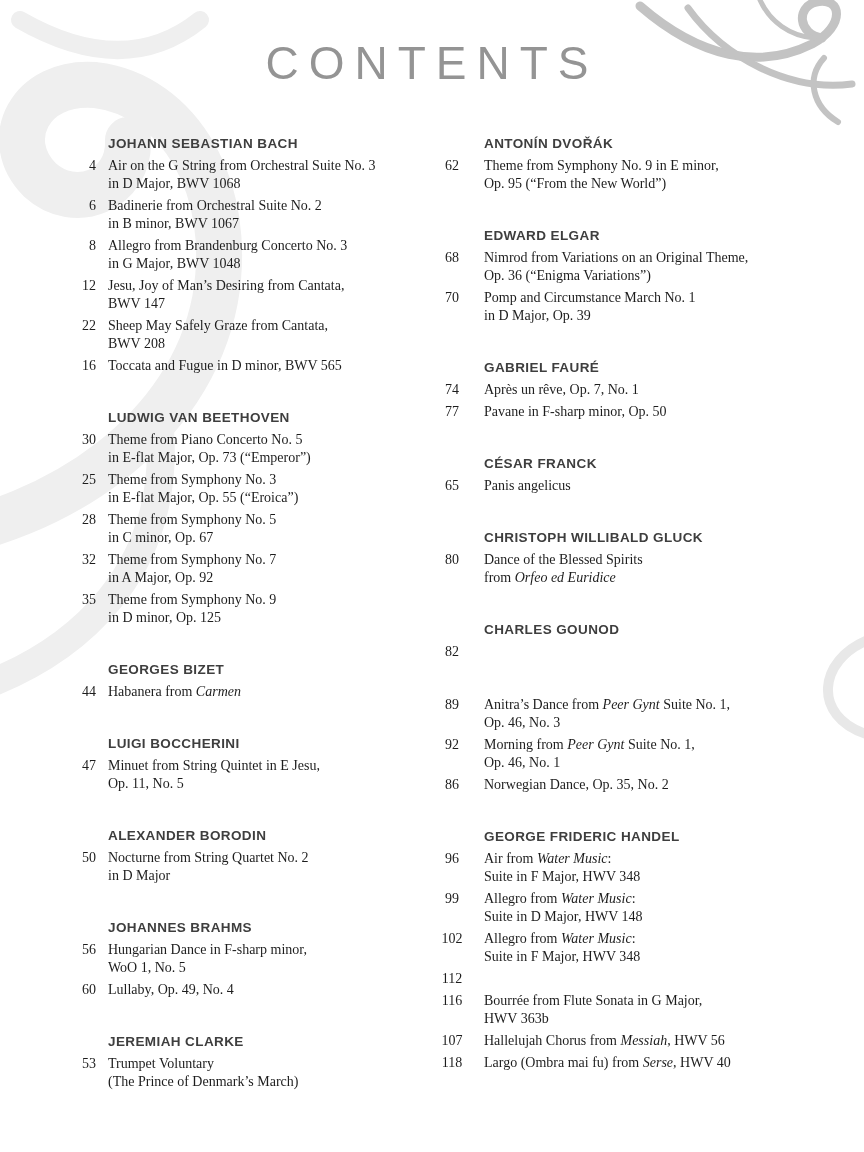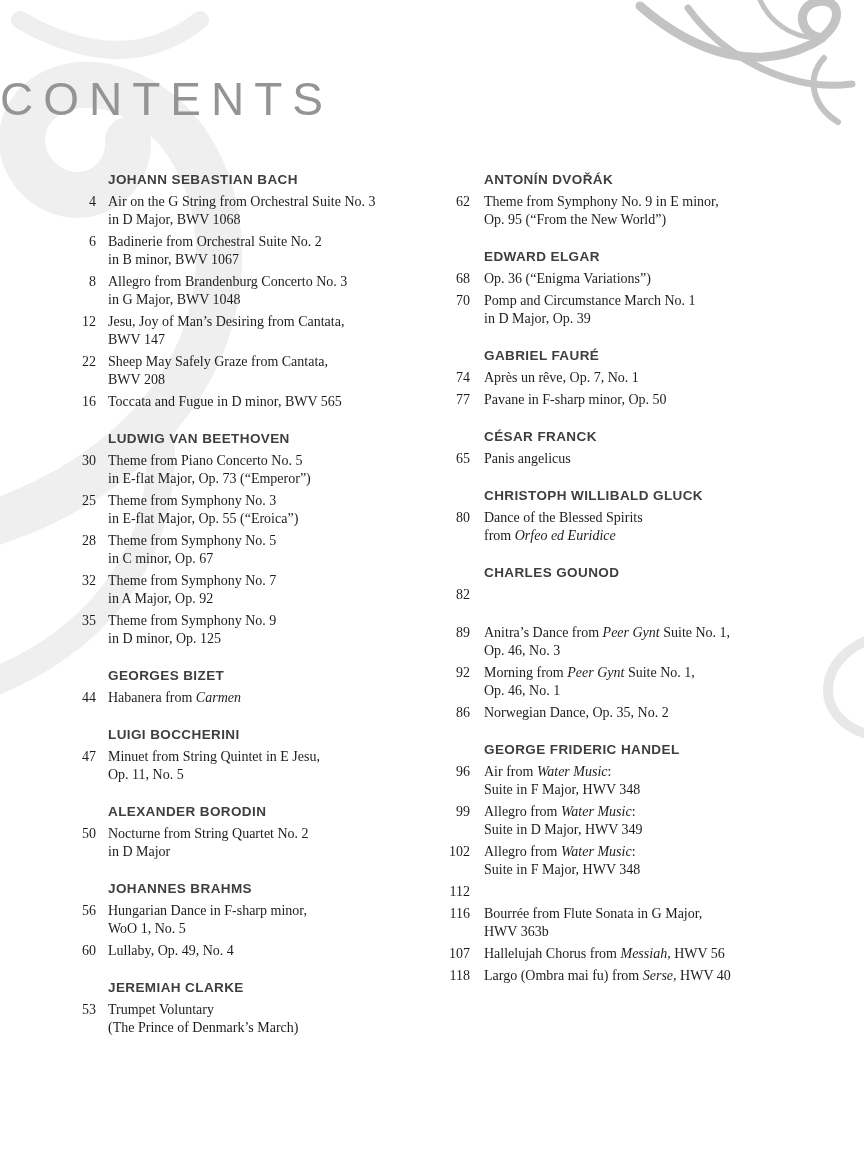--- a/index.html
+++ b/index.html
@@ -12,43 +12,44 @@
     color:#1d1d1d;
   }
   .bg-svg{position:absolute;left:0;top:0;width:864px;height:1152px;z-index:0;}
   .content{position:relative;z-index:1;}
   .page-title{
     font-family:"Liberation Sans",sans-serif;
     font-weight:400;
     font-size:46px;
     letter-spacing:10px;
     color:#949494;
-    padding-top:72px;
+    text-align:center;
+    padding-top:36px;
   }
   .toc{
     display:grid;
     grid-template-columns:372px 1fr;
     padding:38px 28px 0 62px;
   }
-  .section{margin-top:20px;}
+  .section{margin-top:35px;}
   .section:first-child{margin-top:8px;}
   .composer{
     font-family:"Liberation Sans",sans-serif;
     font-weight:bold;
     font-size:13.5px;
     letter-spacing:0.4px;
     color:#3e3e3e;
     margin-bottom:6px;
   }
   .col0 .composer{padding-left:46px;}
   .col1 .composer{padding-left:50px;}
   .entry{display:flex;margin-bottom:4px;font-size:14px;line-height:18px;}
   .num{flex:none;text-align:right;}
   .col0 .num{width:34px;margin-right:12px;}
-  .col1 .num{width:36px;margin-right:14px;}
+  .col1 .num{width:36px;margin-right:14px;text-align:center;}
   .lines{min-width:0;}
   .it{font-style:italic;}
 </style>
 </head>
 <body>
 
 <svg class="bg-svg" viewBox="0 0 864 1152" xmlns="http://www.w3.org/2000/svg">
   <g stroke="#efefef" fill="none" stroke-linecap="round">
     <path stroke-width="46" d="M -80 540 C 60 520 190 430 215 300 C 235 190 180 95 95 85 C 30 80 0 140 40 180 C 75 212 130 190 128 140"></path>
     <path stroke-width="28" d="M -60 700 C 90 660 170 560 160 430"></path>
@@ -214,20 +215,21 @@
               <div class="line"><span>Theme from Symphony No. 9 in E minor,</span></div>
               <div class="line"><span>Op. 95 (“From the New World”)</span></div>
             </div>
           </div>
         </section>
         <section class="section">
           <div class="composer">EDWARD ELGAR</div>
           <div class="entry">
             <div class="num">68</div>
             <div class="lines">
+              <div class="line"><span>Nimrod from Variations on an Original Theme,</span></div>
               <div class="line"><span>Op. 36 (“Enigma Variations”)</span></div>
             </div>
           </div>
           <div class="entry">
             <div class="num">70</div>
             <div class="lines">
               <div class="line"><span>Pomp and Circumstance March No. 1</span></div>
               <div class="line"><span>in D Major, Op. 39</span></div>
             </div>
           </div>
@@ -300,21 +302,21 @@
             <div class="num">96</div>
             <div class="lines">
               <div class="line"><span>Air from </span><span class="it">Water Music</span><span>:</span></div>
               <div class="line"><span>Suite in F Major, HWV 348</span></div>
             </div>
           </div>
           <div class="entry">
             <div class="num">99</div>
             <div class="lines">
               <div class="line"><span>Allegro from </span><span class="it">Water Music</span><span>:</span></div>
-              <div class="line"><span>Suite in D Major, HWV 349</span></div>
+              <div class="line"><span>Suite in D Major, HWV 148</span></div>
             </div>
           </div>
           <div class="entry">
             <div class="num">102</div>
             <div class="lines">
               <div class="line"><span>Allegro from </span><span class="it">Water Music</span><span>:</span></div>
               <div class="line"><span>Suite in F Major, HWV 348</span></div>
             </div>
           </div>
           <div class="entry">

